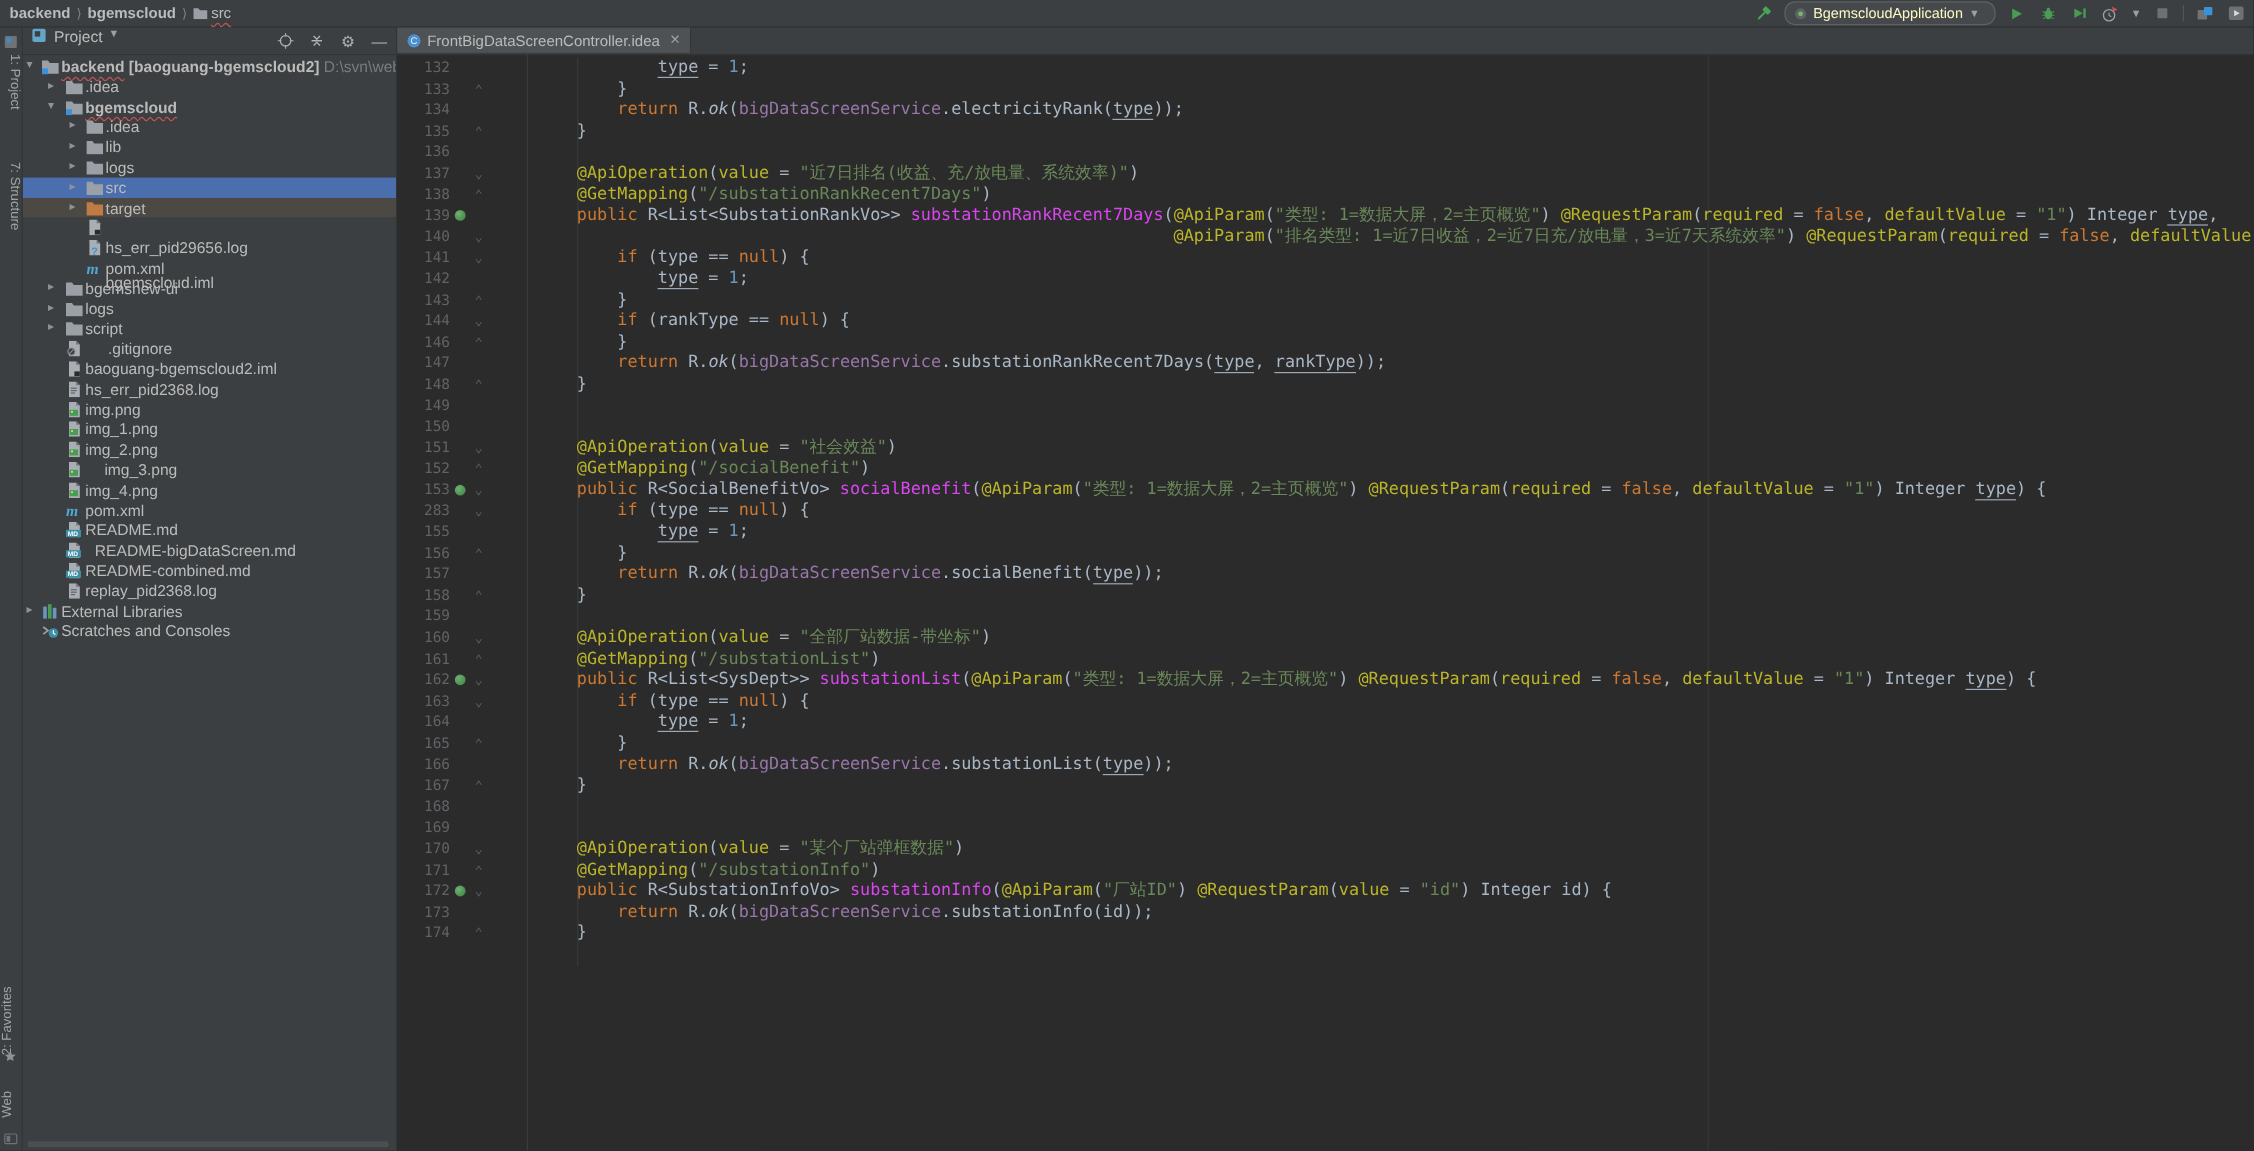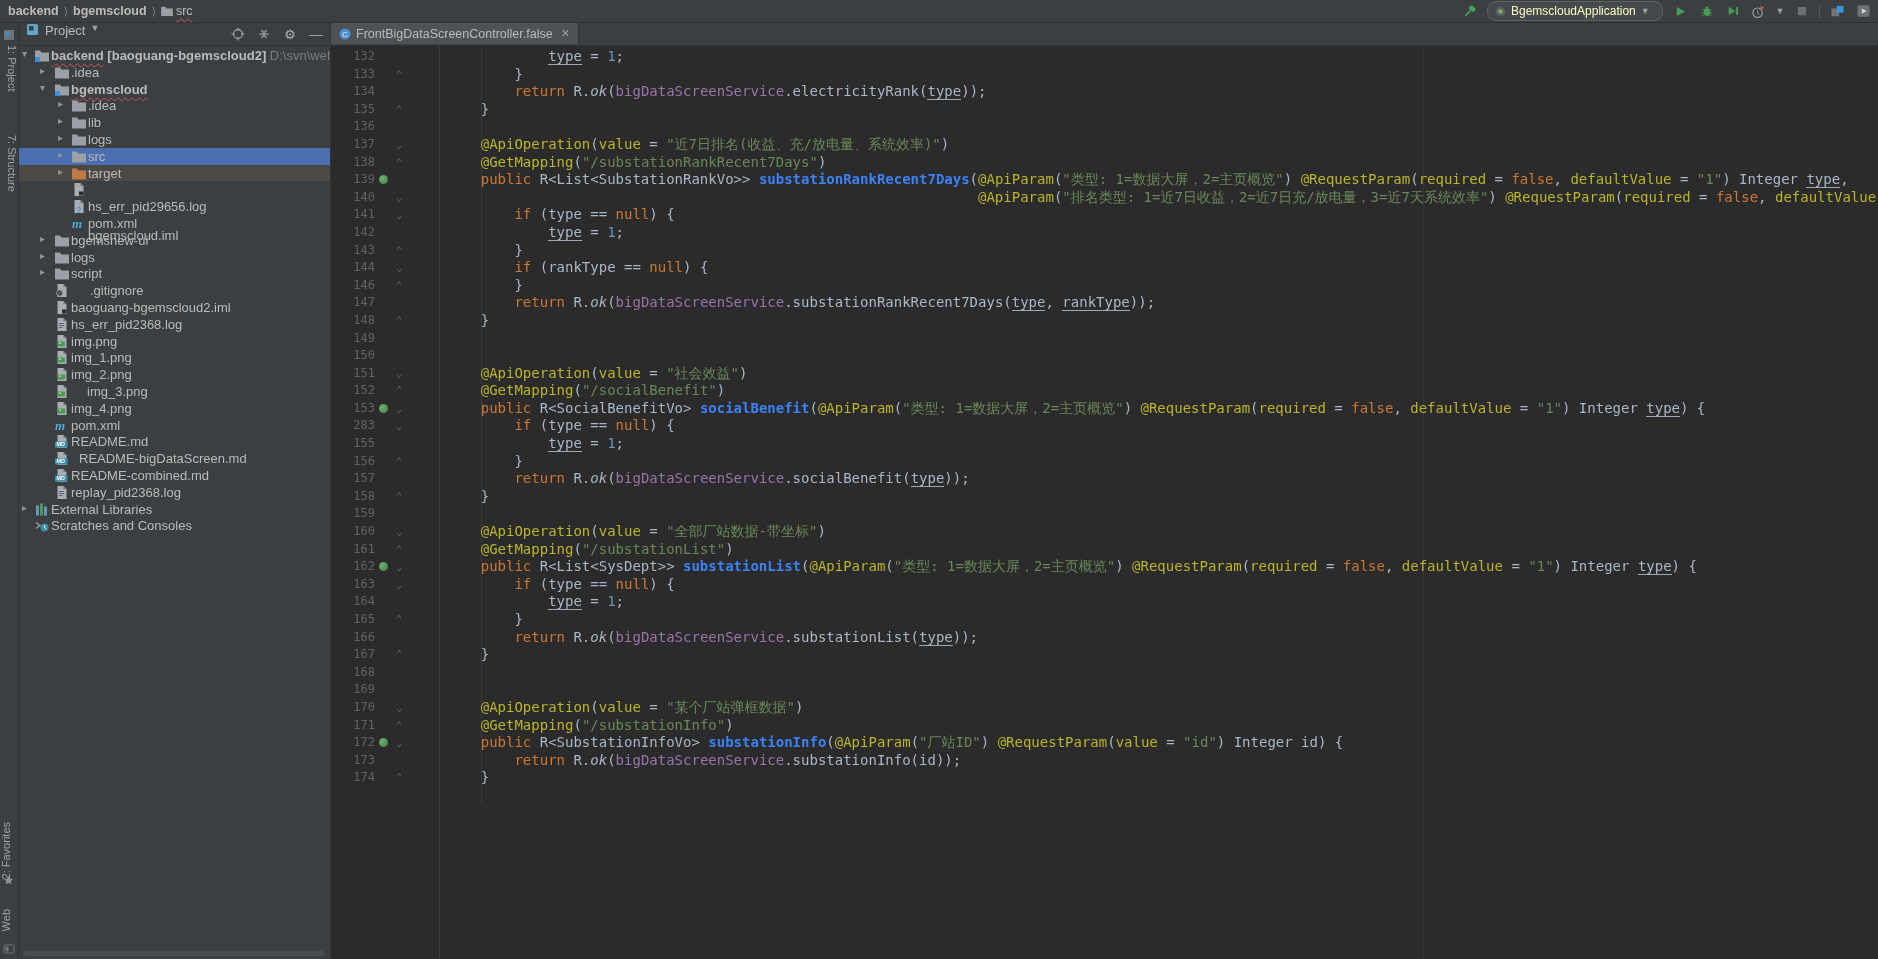--- a/index.html
+++ b/index.html
@@ -53,21 +53,21 @@
   .marginguide{position:absolute;left:1092px;top:0;bottom:0;width:1px;background:#35383A;}
   .code-lines{position:absolute;left:0;right:0;top:3px;}
   .cline{height:17.6px;white-space:pre;}
   .cline>span{display:inline-block;vertical-align:top;}
   .ln{width:44px;text-align:right;color:#606366;font-size:12px;line-height:17.6px;}
   .apicell{width:16px;text-align:center;line-height:17.6px;}
   .api-dot{display:inline-block;width:9px;height:9px;border-radius:50%;background:radial-gradient(circle at 35% 35%,#6DB26F,#3E7D44);margin-top:4px;}
   .foldcell{width:16px;text-align:center;color:#5D6163;font-size:11px;line-height:17.6px;}
   .codetext{margin-left:40px;line-height:17.6px;}
   .t-p{color:#A9B7C6}.t-k{color:#CC7832}.t-n{color:#6897BB}.t-s{color:#6A8759}
-  .t-a{color:#BBB529}.t-m{color:#3b82f6;font-weight:bold}.t-f{color:#9876AA}
+  .t-a{color:#BBB529}.t-m{color:#d946ef;font-weight:normal}.t-f{color:#9876AA}
   .t-sm{font-style:italic;color:#A9B7C6}
   .t-u{color:#A9B7C6;border-bottom:1px solid #9DA9B5}
   svg{display:block;}
 </style>
 </head>
 <body>
 
 <div class="app">
 
   <div class="topbar">
@@ -498,21 +498,21 @@
     <div class="hscroll"></div>
   </div>
 
   <div class="editor">
     <div class="tabbar">
       <div class="tab">
         <svg width="12" height="12" viewBox="0 0 12 12">
             <circle cx="6" cy="6" r="5.5" fill="#4E8FD0"></circle>
             <text x="6" y="8.8" font-size="8" text-anchor="middle" fill="#E8F1F8" font-family="Liberation Sans,sans-serif">C</text>
           </svg>
-        <span class="ttext">FrontBigDataScreenController.false</span>
+        <span class="ttext">FrontBigDataScreenController.idea</span>
         <span class="tclose">✕</span>
       </div>
     </div>
     <div class="ebody">
       <div class="marginguide"></div>
       <div class="indentguide"></div>
       <div class="gutterline"></div>
       <div class="code-lines">
           <div class="cline"><span class="ln">132</span><span class="apicell"></span><span class="foldcell"></span><span class="codetext"><span class="t-p">            </span><span class="t-u">type</span><span class="t-p"> = </span><span class="t-n">1</span><span class="t-p">;</span></span></div>
           <div class="cline"><span class="ln">133</span><span class="apicell"></span><span class="foldcell">⌃</span><span class="codetext"><span class="t-p">        }</span></span></div>

